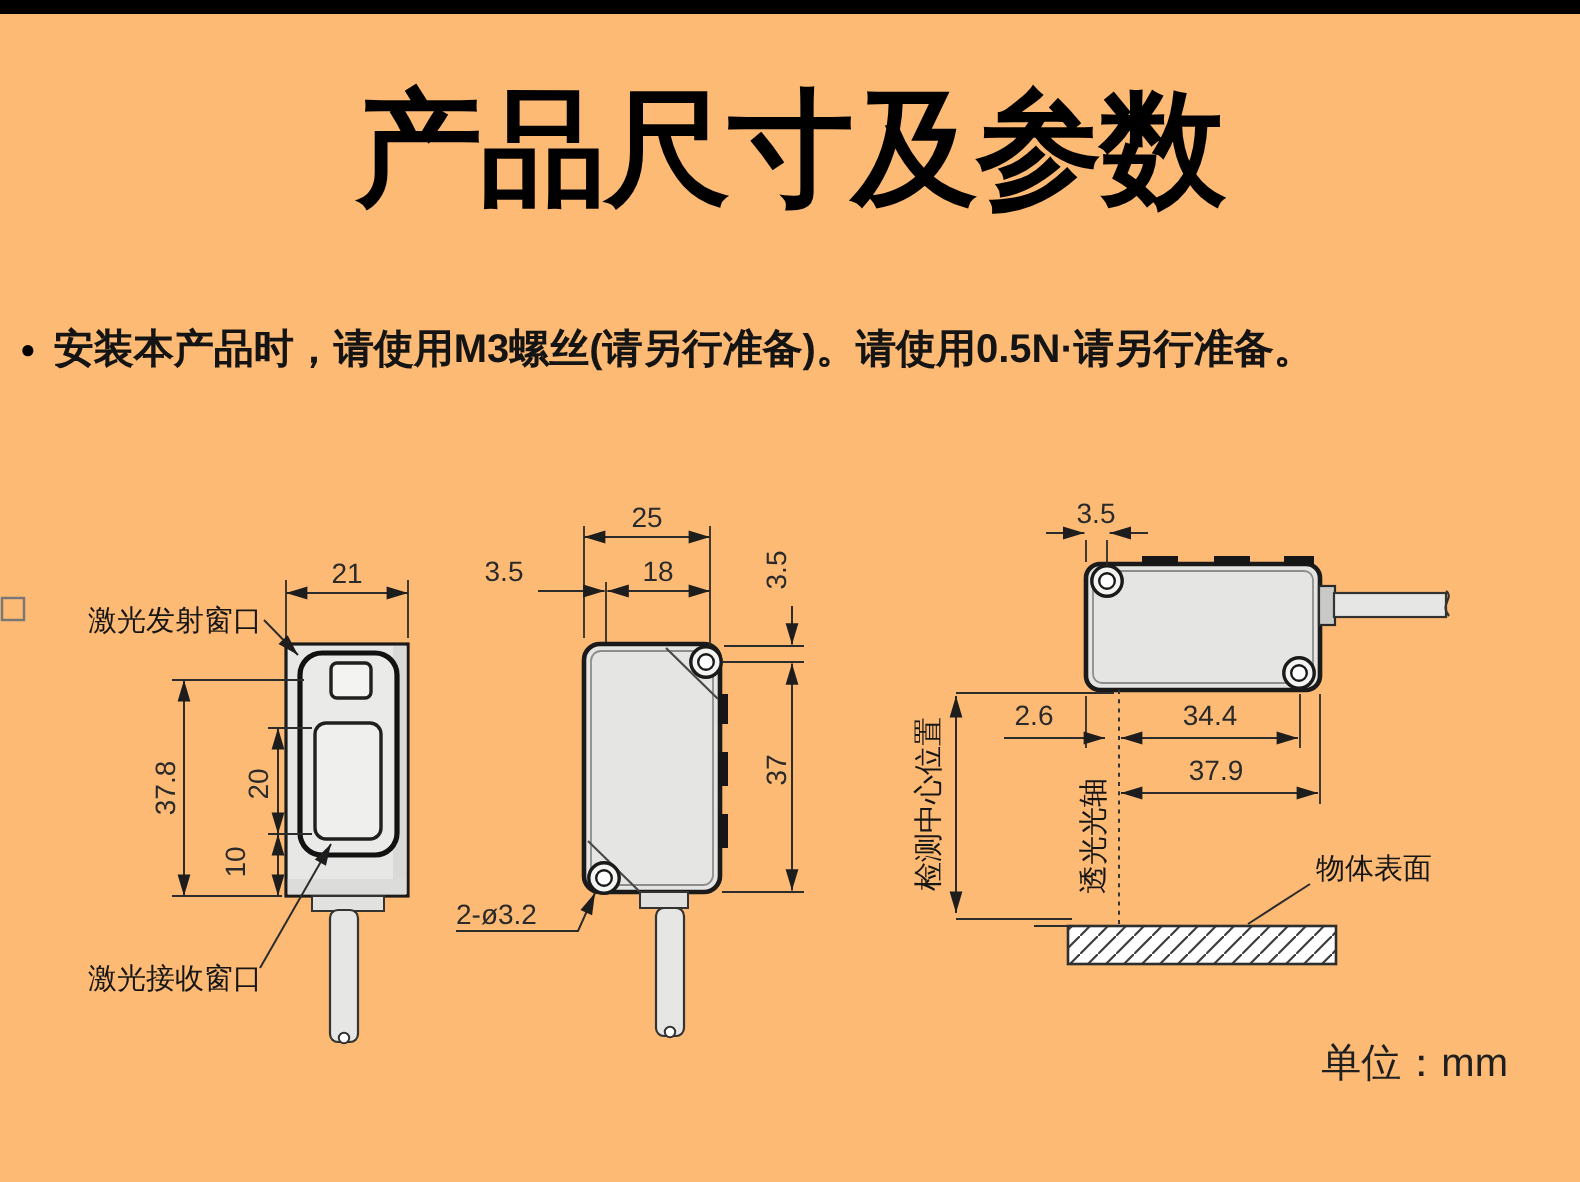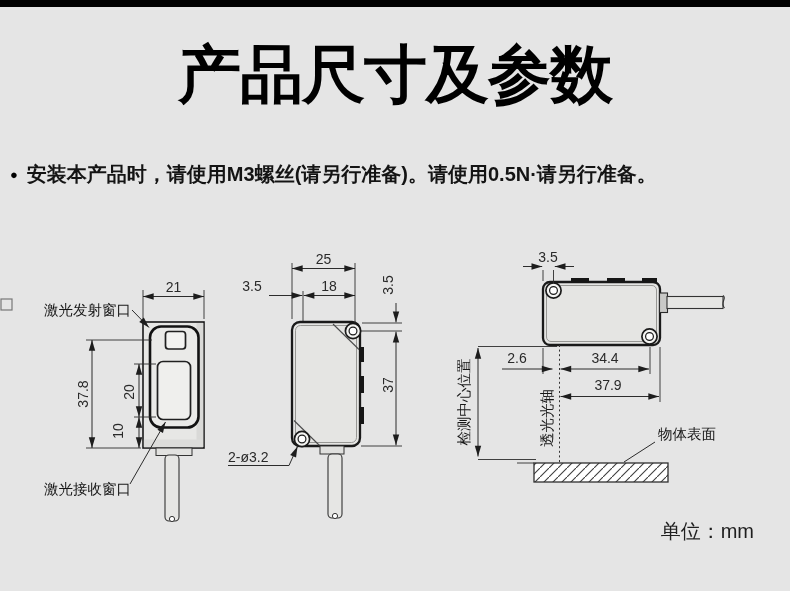--- a/index.html
+++ b/index.html
@@ -1,16 +1,16 @@
 <!DOCTYPE html>
 <html><head>
 <meta charset="utf-8">
 <style>
   html,body{margin:0;padding:0;background:#fff;}
-  .page{position:relative;width:790px;height:591px;background:#e5e5e5;overflow:hidden;
+  .page{position:relative;width:790px;height:591px;background:#fdba74;overflow:hidden;
         font-family:"Liberation Sans",sans-serif;}
   .topbar{position:absolute;left:0;top:0;width:790px;height:7px;background:#000;}
   .title{position:absolute;left:0;right:0;top:32px;text-align:center;
          font-size:63px;font-weight:900;letter-spacing:-1px;color:#000;
          font-family:"Liberation Sans",sans-serif;white-space:nowrap;}
   .note{position:absolute;left:10px;top:161px;width:770px;display:flex;align-items:center;
         font-size:20px;font-weight:600;color:#141414;white-space:nowrap;}
   .note .bullet{font-size:13px;margin-right:9px;color:#000;}
   .unit{position:absolute;right:36px;top:518px;font-size:20px;font-weight:500;color:#1f1f1f;}
   .drawing{position:absolute;left:0;top:240px;}

